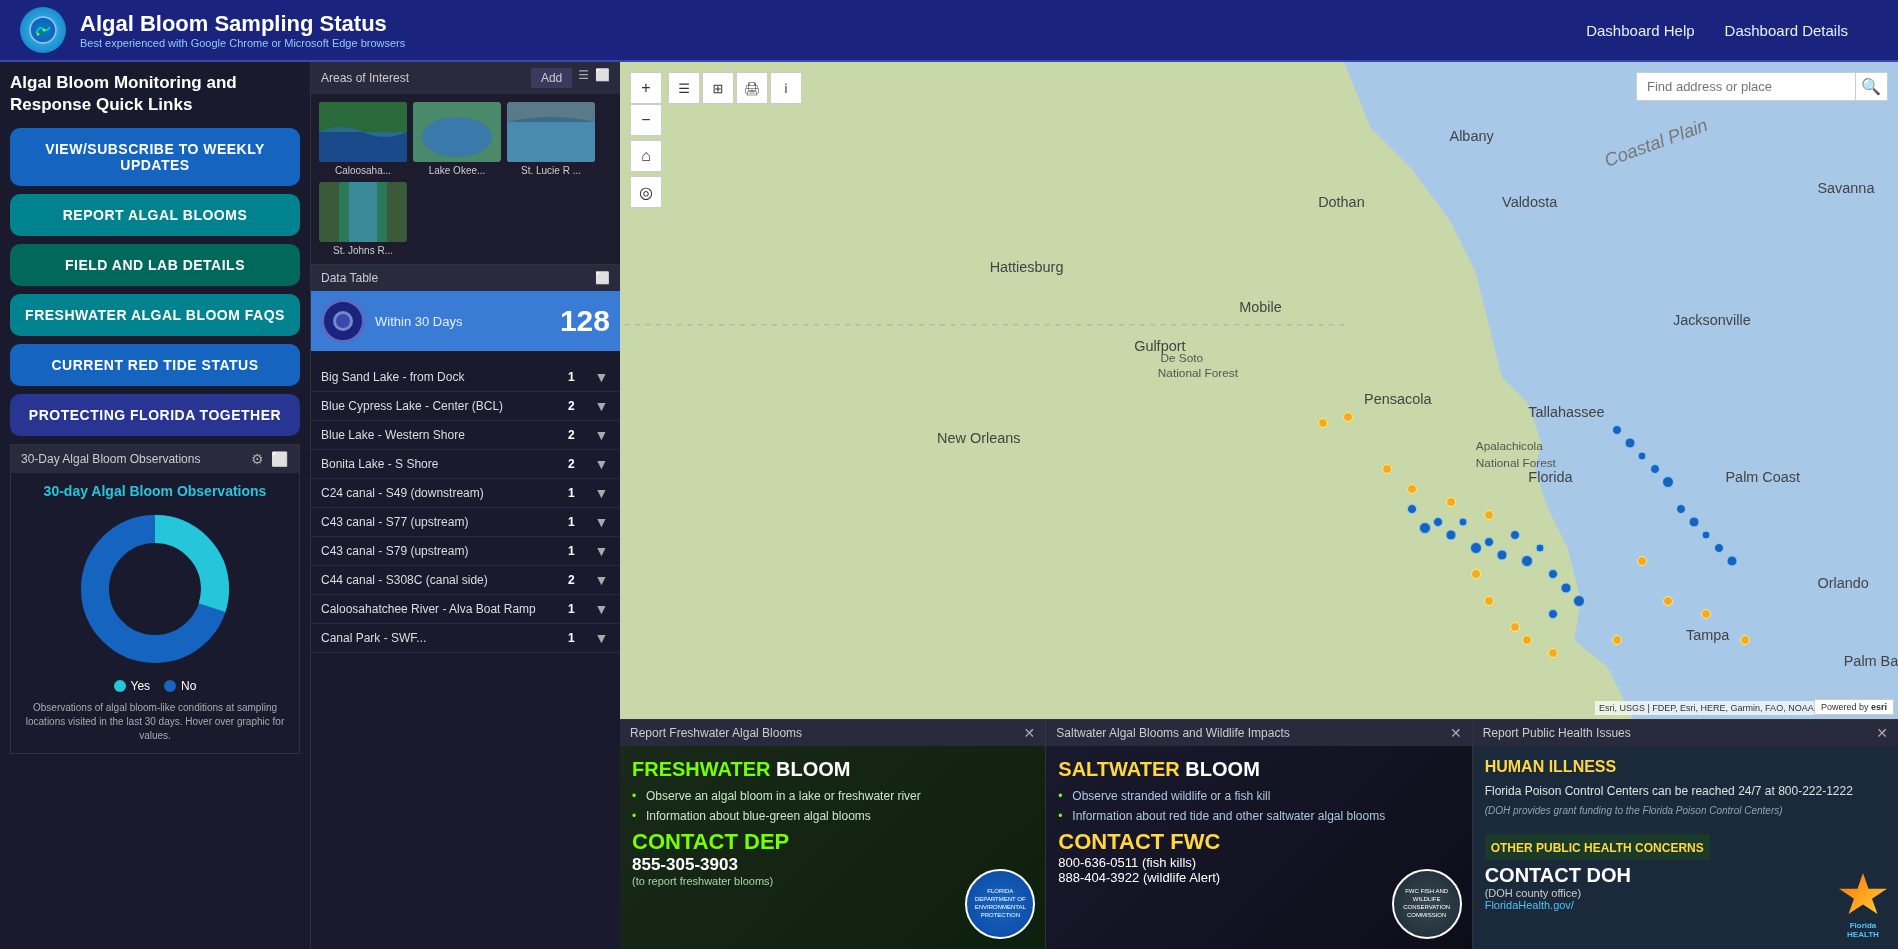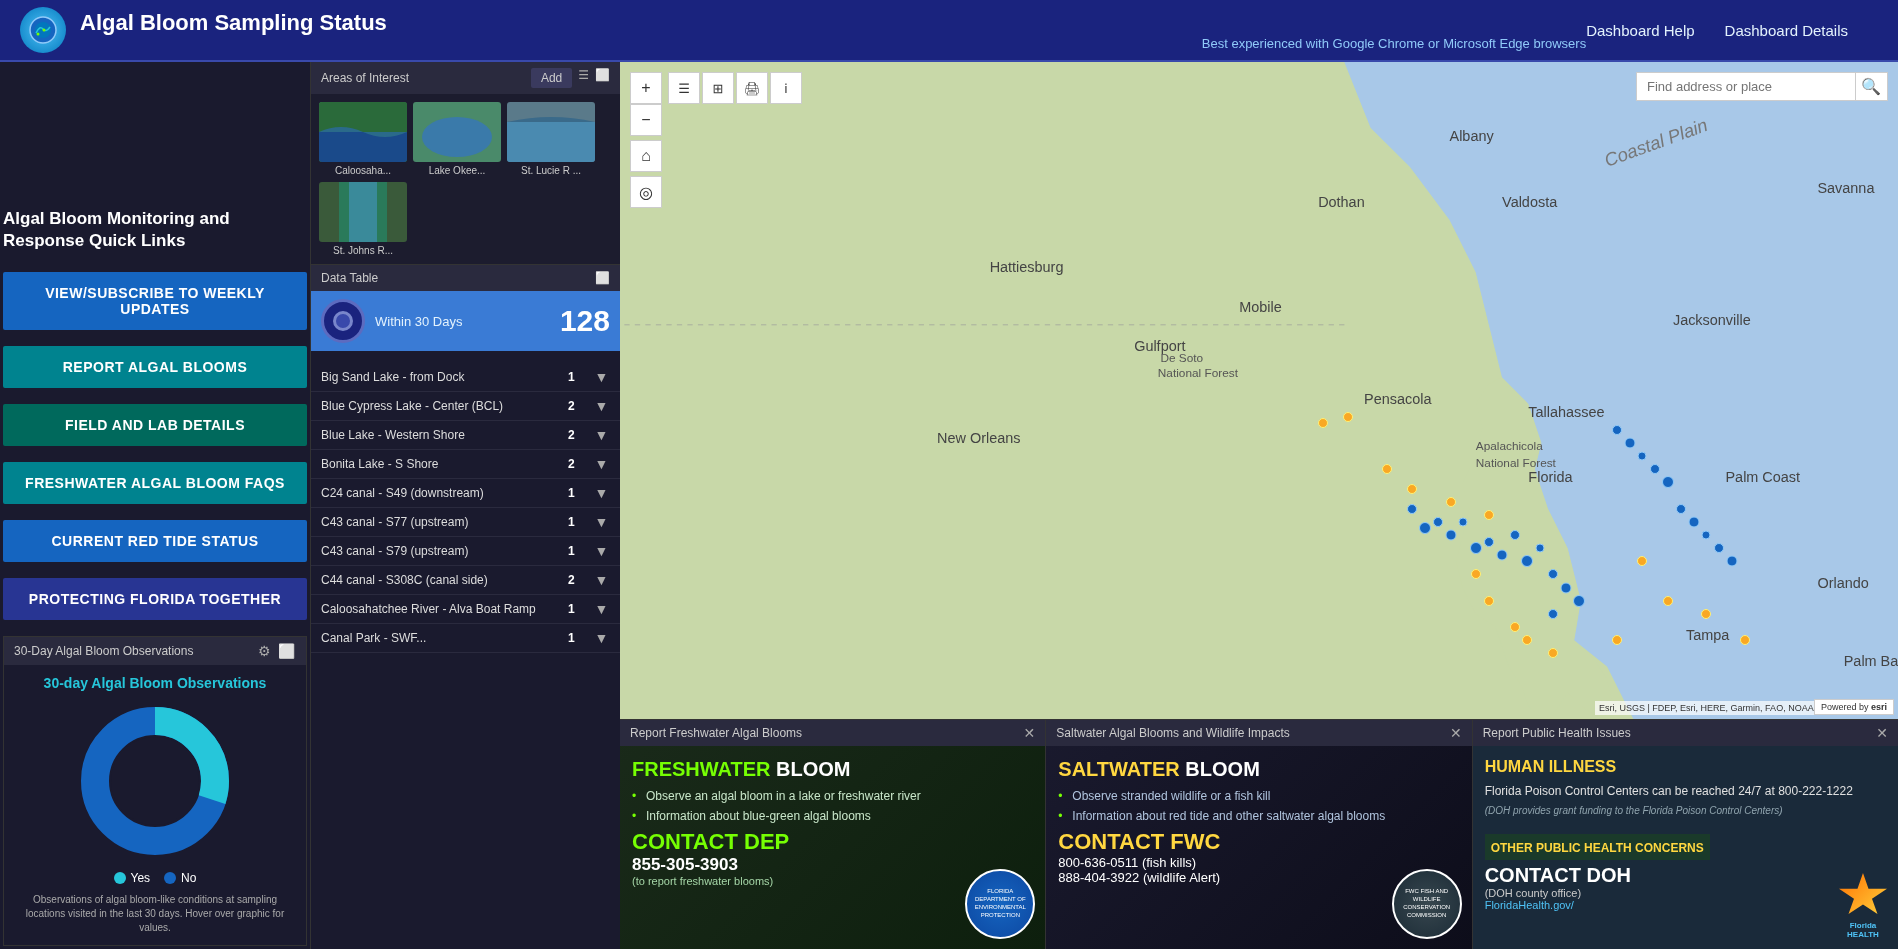--- a/index.html
+++ b/index.html
@@ -16,52 +16,51 @@
     }
     #header .logo {
       width: 46px; height: 46px; border-radius: 50%;
       background: radial-gradient(circle, #4fc3f7, #0277bd);
       display: flex; align-items: center; justify-content: center;
       margin-right: 14px; flex-shrink: 0;
     }
     #header .logo svg { width: 30px; height: 30px; }
     #header .title-block { flex: 1; }
     #header .title-block h1 { font-size: 22px; font-weight: bold; color: #fff; }
-    #header .title-block p { font-size: 13px; color: #90caf9; text-align: right; }
+    #header .title-block p { font-size: 11px; color: #90caf9; }
     #header nav { display: flex; gap: 30px; margin-right: 30px; }
     #header nav a { color: #e3f2fd; font-size: 15px; text-decoration: none; cursor: pointer; text-align: right; }
 
     
     #main { display: flex; height: calc(949px - 62px); }
 
     
     #sidebar {
       width: 310px; min-width: 310px;
       background: #1a1a2e;
       display: flex; flex-direction: column;
-      padding: 3px;
-      gap: 16px;
+      padding: 10px;
+      gap: 8px;
       overflow-y: auto;
-      justify-content: flex-end;
     }
     #sidebar .quick-links-title {
       color: #fff;
       font-size: 17px;
       font-weight: bold;
       line-height: 1.3;
       margin-bottom: 4px;
     }
     .sidebar-btn {
       display: block; width: 100%;
       padding: 13px 10px;
       border: none; cursor: pointer;
       font-size: 14px; font-weight: bold;
       text-align: center;
       letter-spacing: 0.5px;
-      border-radius: 2px;
+      border-radius: 10px;
     }
     .btn-blue { background: #1565c0; color: #fff; }
     .btn-teal { background: #00838f; color: #fff; }
     .btn-teal2 { background: #00695c; color: #fff; }
     .btn-navy { background: #283593; color: #fff; }
 
     
     #thirty-day-panel {
       background: #1a1a2e;
       border: 1px solid #333;

